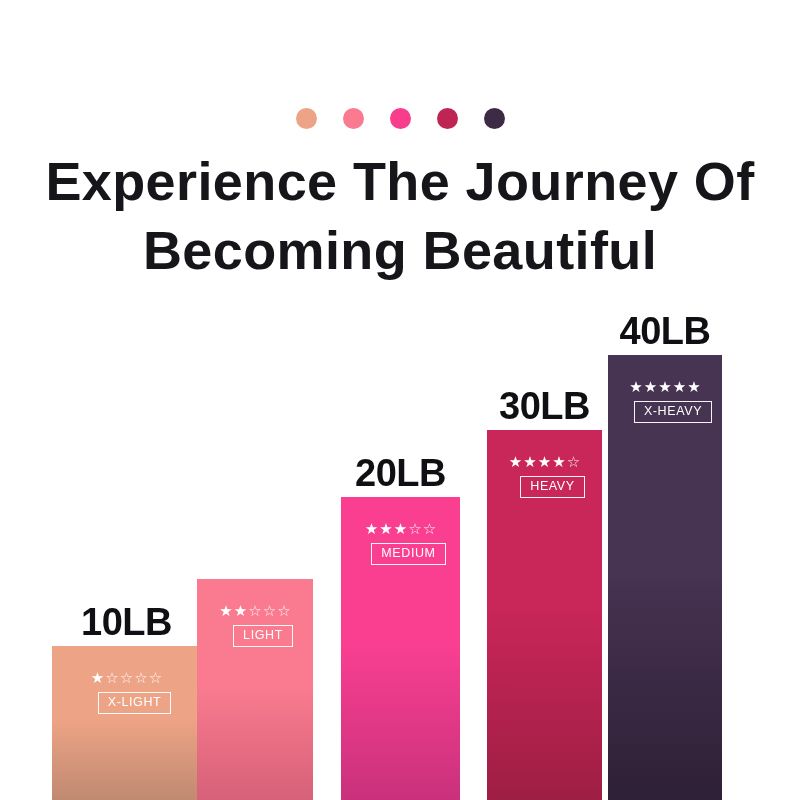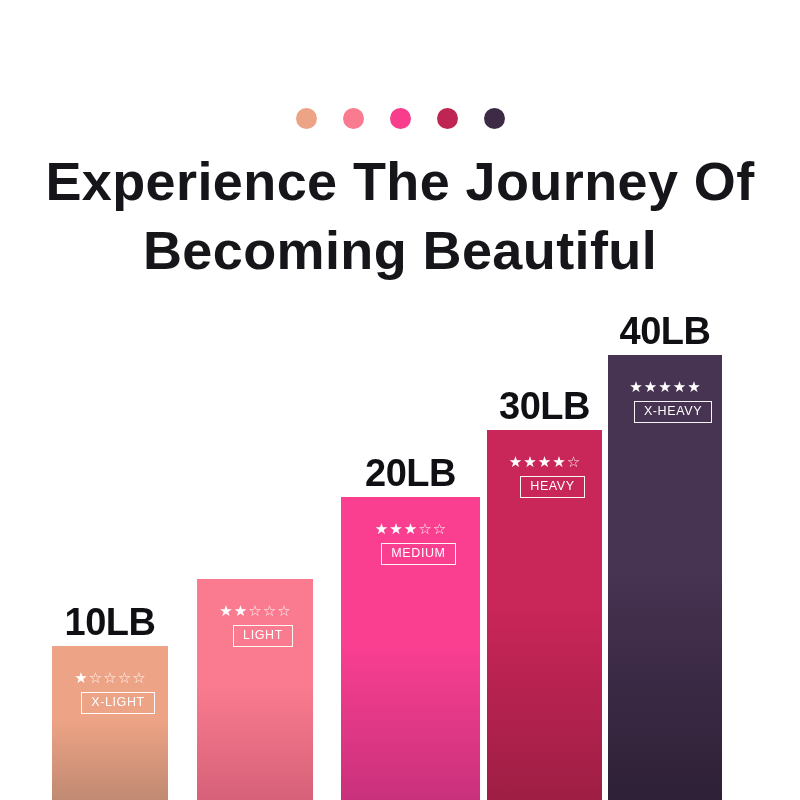--- a/index.html
+++ b/index.html
@@ -134,21 +134,21 @@
       <span class="dot" style="background: rgb(191, 37, 82);"></span>
       <span class="dot" style="background: rgb(61, 43, 69);"></span>
     </div>
 
   <div id="heading">
     <span class="line">Experience The Journey Of</span>
     <span class="line">Becoming Beautiful</span>
   </div>
 
   <div id="chart">
-      <div class="bar-group" style="left: 52px; width: 116px; height: 154px;">
+      <div class="bar-group" style="left: 52px; width: 116px; height: 154px; padding-left: 33px;">
         <div class="bar" style="height: 100%; background: linear-gradient(rgb(237, 163, 133) 0%, rgb(237, 163, 133) 48%, rgb(192, 138, 114) 100%);"></div>
         <div class="bar-weight">10LB</div>
         <div class="bar-badge" style="top: 24px;">
           <div class="stars">
             <span class="star">★</span>
             <span class="star empty">☆</span>
             <span class="star empty">☆</span>
             <span class="star empty">☆</span>
             <span class="star empty">☆</span>
           </div>
@@ -161,21 +161,21 @@
           <div class="stars">
             <span class="star">★</span>
             <span class="star">★</span>
             <span class="star empty">☆</span>
             <span class="star empty">☆</span>
             <span class="star empty">☆</span>
           </div>
           <div class="level-box">LIGHT</div>
         </div>
       </div>
-      <div class="bar-group" style="left: 341px; width: 139px; height: 303px;">
+      <div class="bar-group" style="left: 341px; width: 119px; height: 303px;">
         <div class="bar" style="height: 100%; background: linear-gradient(rgb(250, 63, 145) 0%, rgb(250, 63, 145) 48%, rgb(201, 49, 124) 100%);"></div>
         <div class="bar-weight">20LB</div>
         <div class="bar-badge" style="top: 24px;">
           <div class="stars">
             <span class="star">★</span>
             <span class="star">★</span>
             <span class="star">★</span>
             <span class="star empty">☆</span>
             <span class="star empty">☆</span>
           </div>

